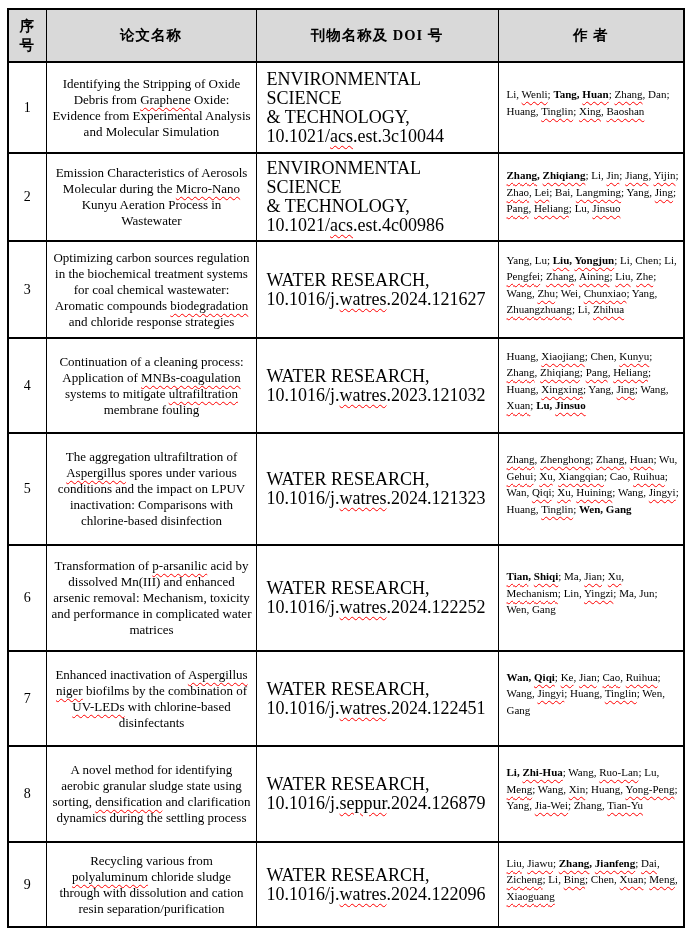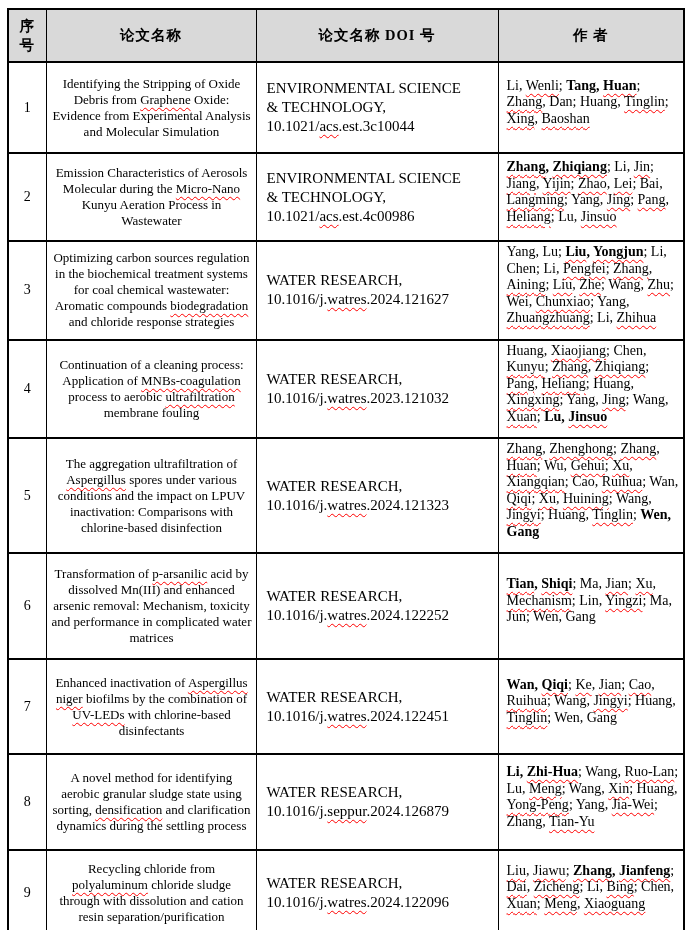--- a/index.html
+++ b/index.html
@@ -34,22 +34,22 @@
     height: 49px;
     font-weight: bold;
     text-align: center;
     font-size: 14.5px;
     line-height: 19px;
     white-space: pre-line;
     letter-spacing: 1px;
   }
   td.num { text-align: center; font-size: 14px; }
   td.title { font-size: 13px; line-height: 16px; padding: 2px 4px 2px 5px; text-align: center; }
-  td.journal { font-size: 15px; line-height: 19px; padding: 2px 4px 2px 10px; white-space: pre-line; }
-  td.authors { font-size: 14px; line-height: 16.5px; padding: 2px 4px 12px 8px; margin-top: 15px; }
+  td.journal { font-size: 18px; line-height: 19px; padding: 2px 4px 2px 10px; white-space: pre-line; }
+  td.authors { font-size: 11px; line-height: 16.5px; padding: 2px 4px 12px 8px; margin-top: 15px; }
   tbody tr:nth-child(1) { height: 91px; }
   tbody tr:nth-child(2) { height: 88px; }
   tbody tr:nth-child(3) { height: 97px; }
   tbody tr:nth-child(4) { height: 95px; }
   tbody tr:nth-child(5) { height: 112px; }
   tbody tr:nth-child(6) { height: 106px; }
   tbody tr:nth-child(7) { height: 95px; }
   tbody tr:nth-child(8) { height: 96px; }
   tbody tr:nth-child(9) { height: 85px; }
   .b { font-weight: bold; }
@@ -70,21 +70,21 @@
       <col class="c-num">
         <col class="c-title">
         <col class="c-journal">
         <col class="c-authors">
     </colgroup>
     <thead>
       <tr>
         <th>序
 号</th>
         <th>论文名称</th>
-        <th>论文名称 DOI 号</th>
+        <th>刊物名称及 DOI 号</th>
         <th>作 者</th>
       </tr>
     </thead>
     <tbody id="rows">
         <tr>
           <td class="num">1</td>
           <td class="title"><span>Identifying the Stripping of Oxide Debris from </span><span class="sq">Graphene</span><span> Oxide: Evidence from Experimental Analysis and Molecular Simulation</span></td>
           <td class="journal"><span>ENVIRONMENTAL SCIENCE
 &amp; TECHNOLOGY,
 10.1021/</span><span class="sq">acs</span><span>.est.3c10044</span></td>
@@ -100,21 +100,21 @@
         </tr>
         <tr>
           <td class="num">3</td>
           <td class="title"><span>Optimizing carbon sources regulation in the biochemical treatment systems for coal chemical wastewater: Aromatic compounds </span><span class="sq">biodegradation</span><span> and chloride response strategies</span></td>
           <td class="journal"><span>WATER RESEARCH,
 10.1016/j.</span><span class="sq">watres</span><span>.2024.121627</span></td>
           <td class="authors"><span>Yang, Lu; </span><span class="b sq">Liu</span><span class="b">, </span><span class="b sq">Yongjun</span><span>; Li, Chen; Li, </span><span class="sq">Pengfei</span><span>; </span><span class="sq">Zhang</span><span>, </span><span class="sq">Aining</span><span>; </span><span class="sq">Liu</span><span>, </span><span class="sq">Zhe</span><span>; Wang, </span><span class="sq">Zhu</span><span>; Wei, </span><span class="sq">Chunxiao</span><span>; Yang, </span><span class="sq">Zhuangzhuang</span><span>; Li, </span><span class="sq">Zhihua</span></td>
         </tr>
         <tr>
           <td class="num">4</td>
-          <td class="title"><span>Continuation of a cleaning process: Application of </span><span class="sq">MNBs-coagulation</span><span> process to aerobic </span><span class="sq">ultrafiltration</span><span> membrane fouling</span></td>
+          <td class="title"><span>Continuation of a cleaning process: Application of </span><span class="sq">MNBs-coagulation</span><span> systems to mitigate </span><span class="sq">ultrafiltration</span><span> membrane fouling</span></td>
           <td class="journal"><span>WATER RESEARCH,
 10.1016/j.</span><span class="sq">watres</span><span>.2023.121032</span></td>
           <td class="authors"><span>Huang, </span><span class="sq">Xiaojiang</span><span>; Chen, </span><span class="sq">Kunyu</span><span>; </span><span class="sq">Zhang</span><span>, </span><span class="sq">Zhiqiang</span><span>; </span><span class="sq">Pang</span><span>, </span><span class="sq">Heliang</span><span>; Huang, </span><span class="sq">Xingxing</span><span>; Yang, </span><span class="sq">Jing</span><span>; Wang, </span><span class="sq">Xuan</span><span>; </span><span class="b">Lu, </span><span class="b sq">Jinsuo</span></td>
         </tr>
         <tr>
           <td class="num">5</td>
           <td class="title"><span>The aggregation ultrafiltration of </span><span class="sq">Aspergillus</span><span> spores under various conditions and the impact on LPUV inactivation: Comparisons with chlorine-based disinfection</span></td>
           <td class="journal"><span>WATER RESEARCH,
 10.1016/j.</span><span class="sq">watres</span><span>.2024.121323</span></td>
           <td class="authors"><span class="sq">Zhang</span><span>, </span><span class="sq">Zhenghong</span><span>; </span><span class="sq">Zhang</span><span>, </span><span class="sq">Huan</span><span>; Wu, </span><span class="sq">Gehui</span><span>; </span><span class="sq">Xu</span><span>, </span><span class="sq">Xiangqian</span><span>; Cao, </span><span class="sq">Ruihua</span><span>; Wan, </span><span class="sq">Qiqi</span><span>; </span><span class="sq">Xu</span><span>, </span><span class="sq">Huining</span><span>; Wang, </span><span class="sq">Jingyi</span><span>; Huang, </span><span class="sq">Tinglin</span><span>; </span><span class="b">Wen, Gang</span></td>
@@ -135,20 +135,20 @@
         </tr>
         <tr>
           <td class="num">8</td>
           <td class="title"><span>A novel method for identifying aerobic granular sludge state using sorting, </span><span class="sq">densification</span><span> and clarification dynamics during the settling process</span></td>
           <td class="journal"><span>WATER RESEARCH,
 10.1016/j.</span><span class="sq">seppur</span><span>.2024.126879</span></td>
           <td class="authors"><span class="b">Li, </span><span class="b sq">Zhi-Hua</span><span>; Wang, </span><span class="sq">Ruo-Lan</span><span>; Lu, </span><span class="sq">Meng</span><span>; Wang, </span><span class="sq">Xin</span><span>; Huang, </span><span class="sq">Yong-Peng</span><span>; Yang, </span><span class="sq">Jia-Wei</span><span>; Zhang, </span><span class="sq">Tian-Yu</span></td>
         </tr>
         <tr>
           <td class="num">9</td>
-          <td class="title"><span>Recycling chloride from </span><span class="sq">polyaluminum</span><span> chloride sludge through with dissolution and cation resin separation/purification</span></td>
+          <td class="title"><span>Recycling various from </span><span class="sq">polyaluminum</span><span> chloride sludge through with dissolution and cation resin separation/purification</span></td>
           <td class="journal"><span>WATER RESEARCH,
 10.1016/j.</span><span class="sq">watres</span><span>.2024.122096</span></td>
           <td class="authors"><span class="sq">Liu</span><span>, </span><span class="sq">Jiawu</span><span>; </span><span class="b sq">Zhang</span><span class="b">, </span><span class="b sq">Jianfeng</span><span>; </span><span class="sq">Dai</span><span>, </span><span class="sq">Zicheng</span><span>; Li, </span><span class="sq">Bing</span><span>; Chen, </span><span class="sq">Xuan</span><span>; </span><span class="sq">Meng</span><span>, </span><span class="sq">Xiaoguang</span></td>
         </tr>
       </tbody>
   </table>
 </div>
 
 </body></html>

